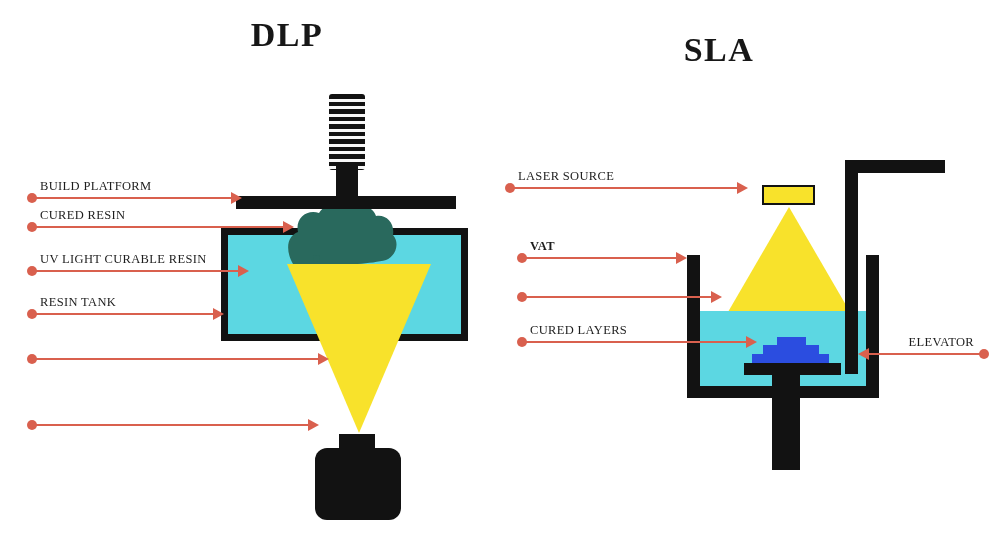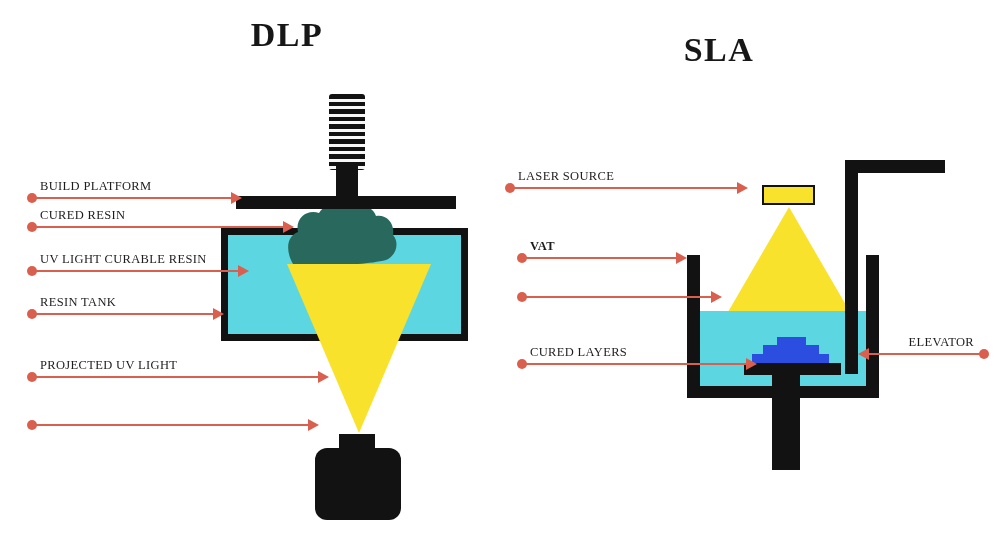--- a/index.html
+++ b/index.html
@@ -106,39 +106,38 @@
   </div>
   <div class="callout" style="left:28px;top:252px;width:219px;">
     <span class="txt">UV LIGHT CURABLE RESIN</span>
     <span class="line"></span>
   </div>
   <div class="callout" style="left:28px;top:295px;width:194px;">
     <span class="txt">RESIN TANK</span>
     <span class="line"></span>
   </div>
   <div class="callout" style="left:28px;top:358px;width:299px;">
-    <span class="txt">PROJECTED UV LIGHT</span>
     <span class="line"></span>
   </div>
   <div class="callout" style="left:28px;top:424px;width:289px;">
     <span class="line"></span>
   </div>
 
   <div class="callout" style="left:506px;top:169px;width:240px;">
     <span class="txt">LASER SOURCE</span>
     <span class="line"></span>
   </div>
   <div class="callout" style="left:518px;top:239px;width:167px;font-weight:bold;">
     <span class="txt">VAT</span>
     <span class="line"></span>
   </div>
   <div class="callout" style="left:518px;top:296px;width:202px;">
     <span class="line"></span>
   </div>
-  <div class="callout" style="left:518px;top:323px;width:237px;margin-top:22px;">
+  <div class="callout" style="left:518px;top:323px;width:237px;">
     <span class="txt">CURED LAYERS</span>
     <span class="line"></span>
   </div>
   <div class="callout mir" style="left:860px;top:319px;width:128px;">
     <span class="txt">ELEVATOR</span>
     <span class="line"></span>
   </div>
 
 </div>
 

